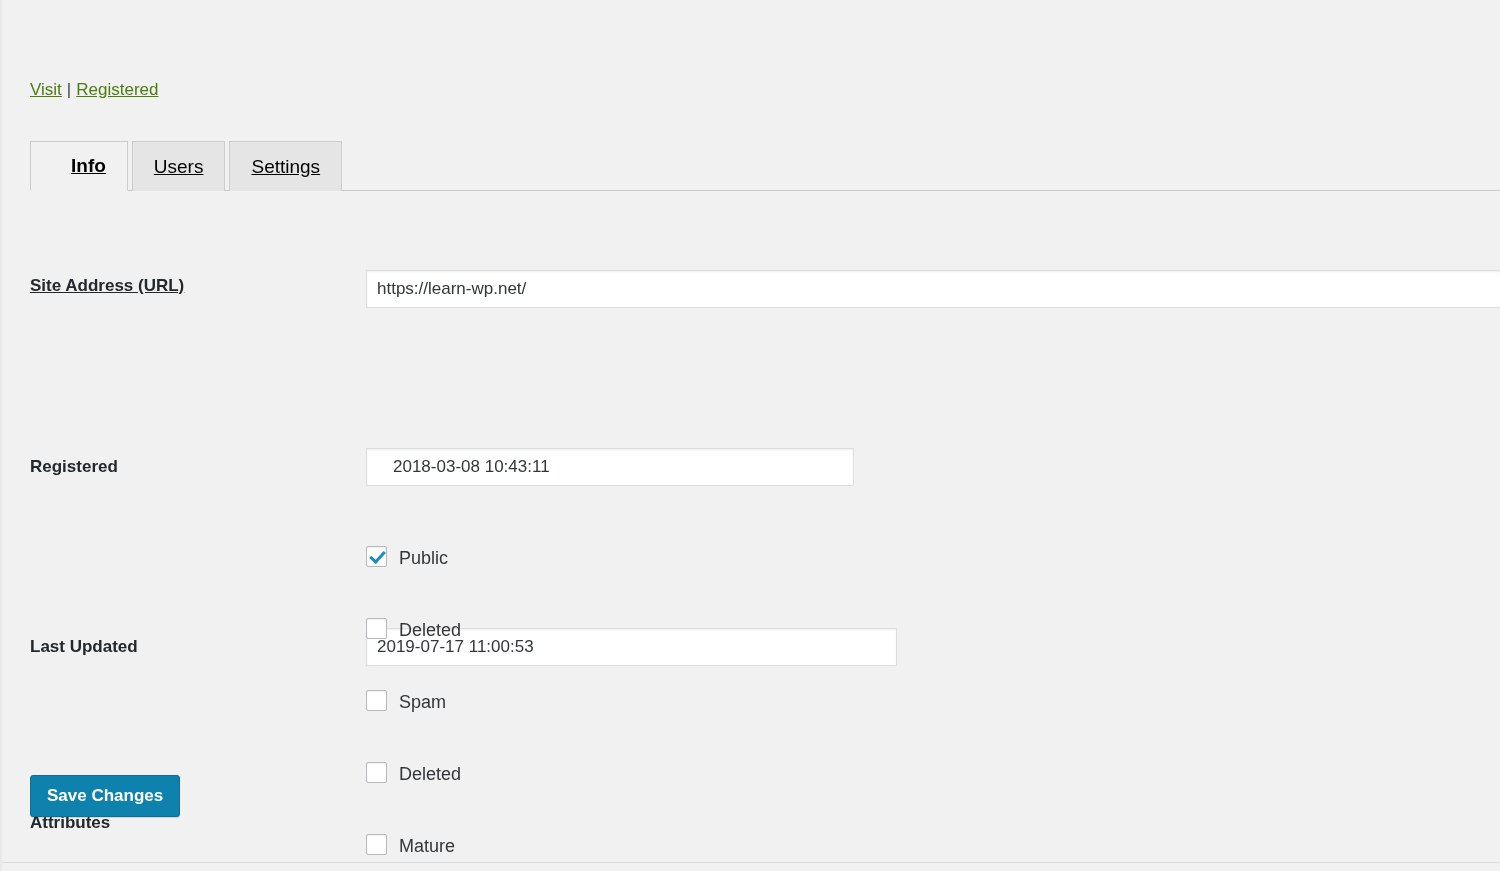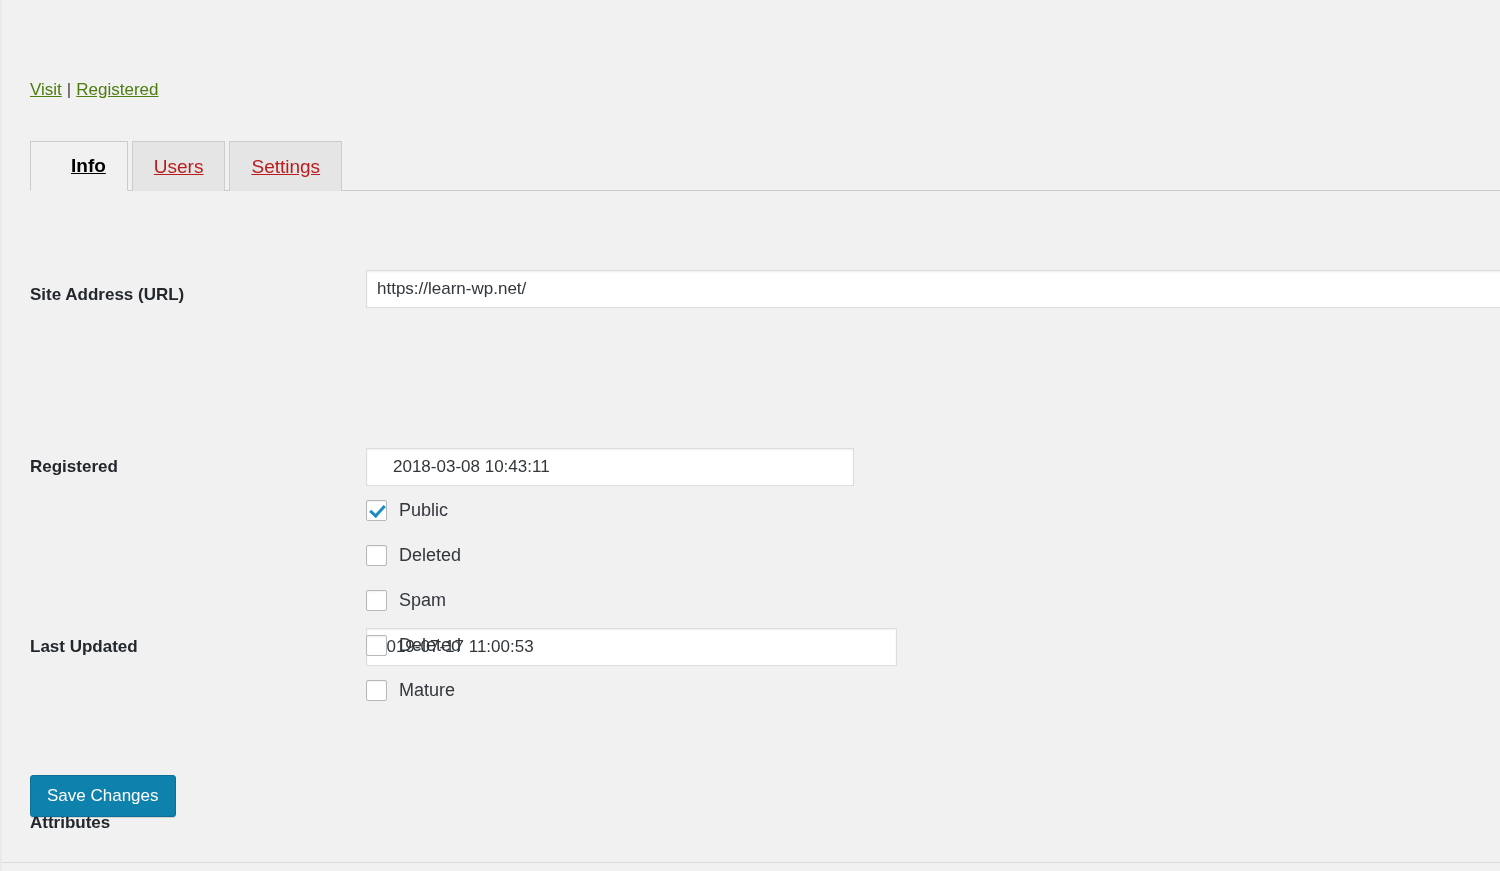--- a/index.html
+++ b/index.html
@@ -71,21 +71,21 @@
     justify-content: center;
     height: 50px;
     padding: 0 21px;
     margin-right: 4px;
     box-sizing: border-box;
     background: #e5e5e5;
     border: 1px solid #ccc;
     border-bottom: none;
     font-size: 19px;
     line-height: 50px;
-    color: #b91c1c;
+    color: #000000;
     position: relative;
     top: 1px;
     white-space: nowrap;
   }
   .nav-tab.active {
     background: #f1f1f1;
     border-bottom: 1px solid #f1f1f1;
     color: #000;
     font-weight: 700;
     top: 1px;
@@ -124,45 +124,46 @@
     border-radius: 0;
     font-family: "Liberation Sans", sans-serif;
     font-size: 17px;
     color: #32373c;
     padding: 0 10px;
     line-height: 36px;
     outline: none;
   }
 
   #row-url        { top: 39px; }
-  #row-url .form-label  { top: 52px; }
+  #row-url .form-label  { top: 43px; text-decoration: underline; }
   #row-url .text-input  { top: 39px; width: 1145px; }
 
   #row-registered { top: 128px; }
   #row-registered .form-label { top: 135px; }
   #row-registered .text-input { top: 128px; width: 488px; padding-left: 26px; }
 
   #row-updated    { top: 218px; }
   #row-updated .form-label { top: 225px; }
   #row-updated .text-input { top: 218px; width: 531px; }
 
   #row-attributes { top: 306px; }
   #row-attributes .form-label { top: 313px; }
 
   .attr-list {
     position: absolute;
     left: 364px;
     top: 306px;
   }
   .attr-item {
     display: flex;
-    align-items: center;
+    align-items: flex-start;
     height: 24px;
     margin-bottom: 21px;
     white-space: nowrap;
+    margin-top: 48px;
   }
   .checkbox {
     width: 21px;
     height: 21px;
     box-sizing: border-box;
     background: #fff;
     border: 1px solid #b4b9be;
     border-radius: 2px;
     box-shadow: 0 1px 2px rgba(0,0,0,0.06) inset;
     position: relative;
@@ -194,21 +195,21 @@
     top: 775px;
   }
   .button-primary {
     display: inline-block;
     background: #0f81ad;
     border: 1px solid #0e7099;
     border-radius: 3px;
     color: #fff;
     font-family: "Liberation Sans", sans-serif;
     font-size: 17px;
-    font-weight: 400;
+    font-weight: 700;
     line-height: 20px;
     padding: 10px 16px;
     box-shadow: 0 1px 0 rgba(0,0,0,0.12);
     cursor: pointer;
     white-space: nowrap;
   }
 
   
   .footer-rule {
     position: absolute;

